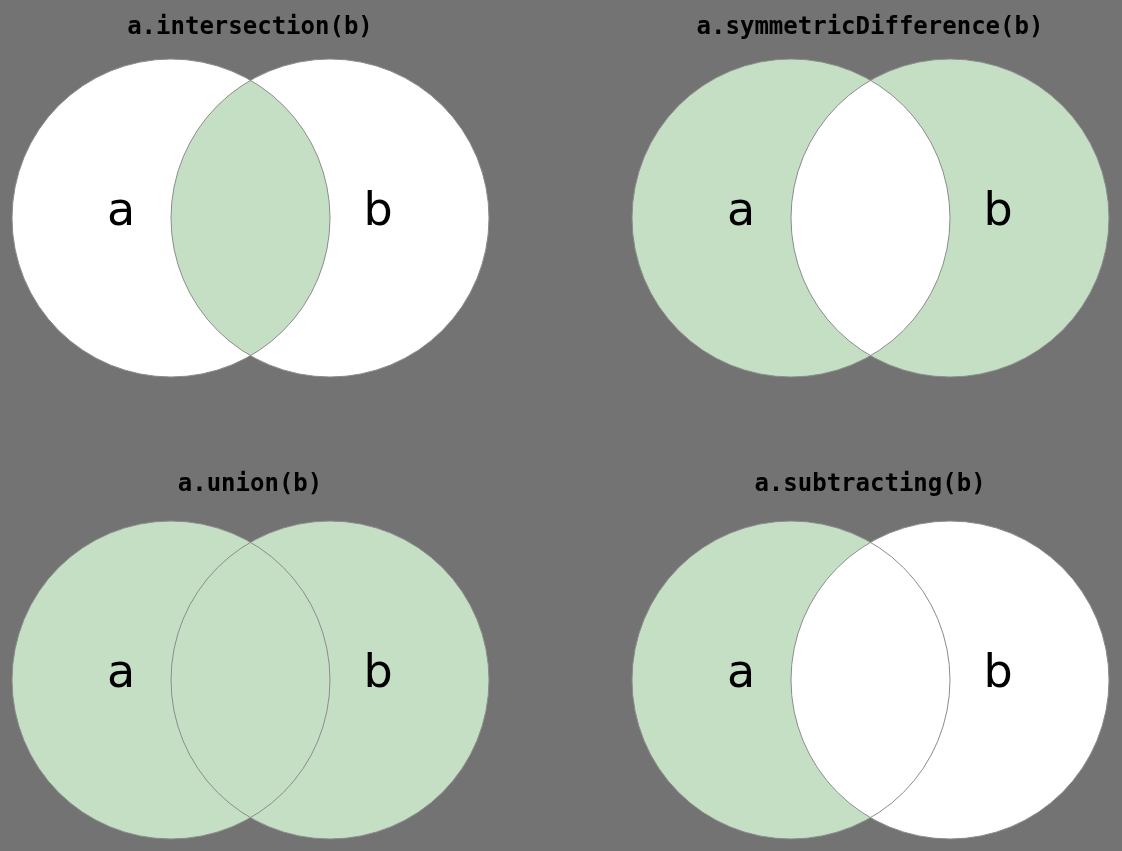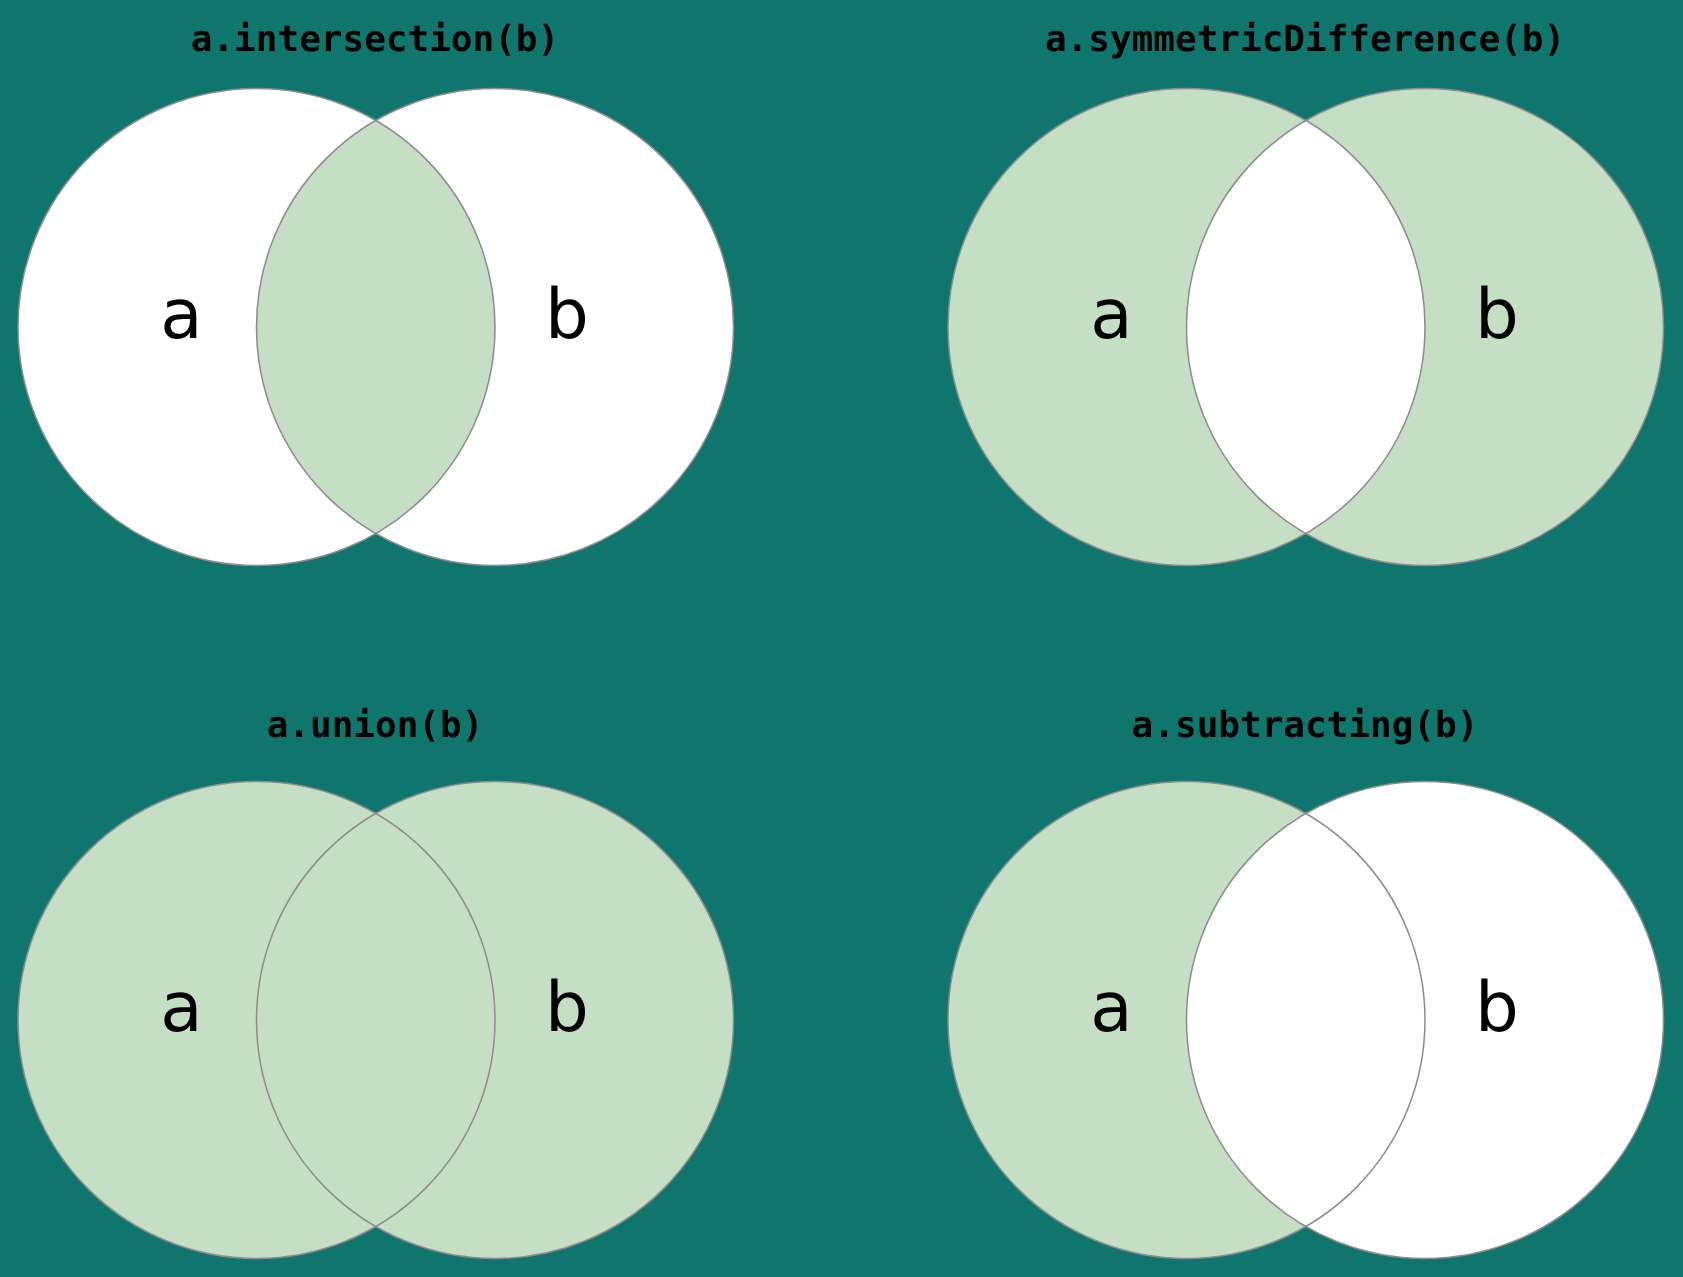--- a/index.html
+++ b/index.html
@@ -1,20 +1,20 @@
 <!DOCTYPE html>
 <html><head>
 <meta charset="utf-8">
 <style>
   html, body { margin: 0; padding: 0; background: #ffffff; }
   .fig {
     position: relative;
     width: 1122px;
     height: 851px;
-    background: #0f766e;
+    background: #737373;
     overflow: hidden;
     font-family: "DejaVu Sans", sans-serif;
   }
   svg.cell { position: absolute; display: block; }
   .tl { left: 0;   top: 0; }
   .tr { left: 561px; top: 0; }
   .bl { left: 0;   top: 425px; }
   .br { left: 561px; top: 425px; }
   .outline {
     fill: none;

